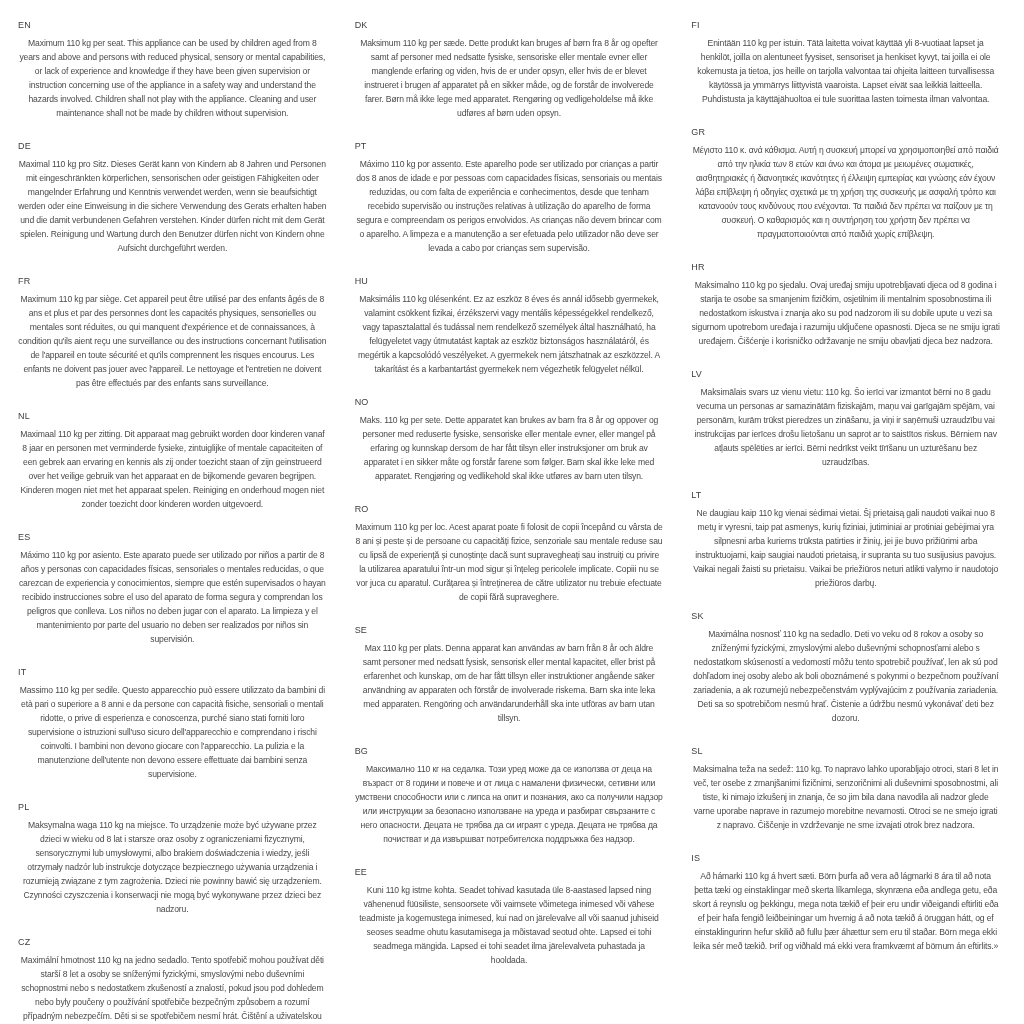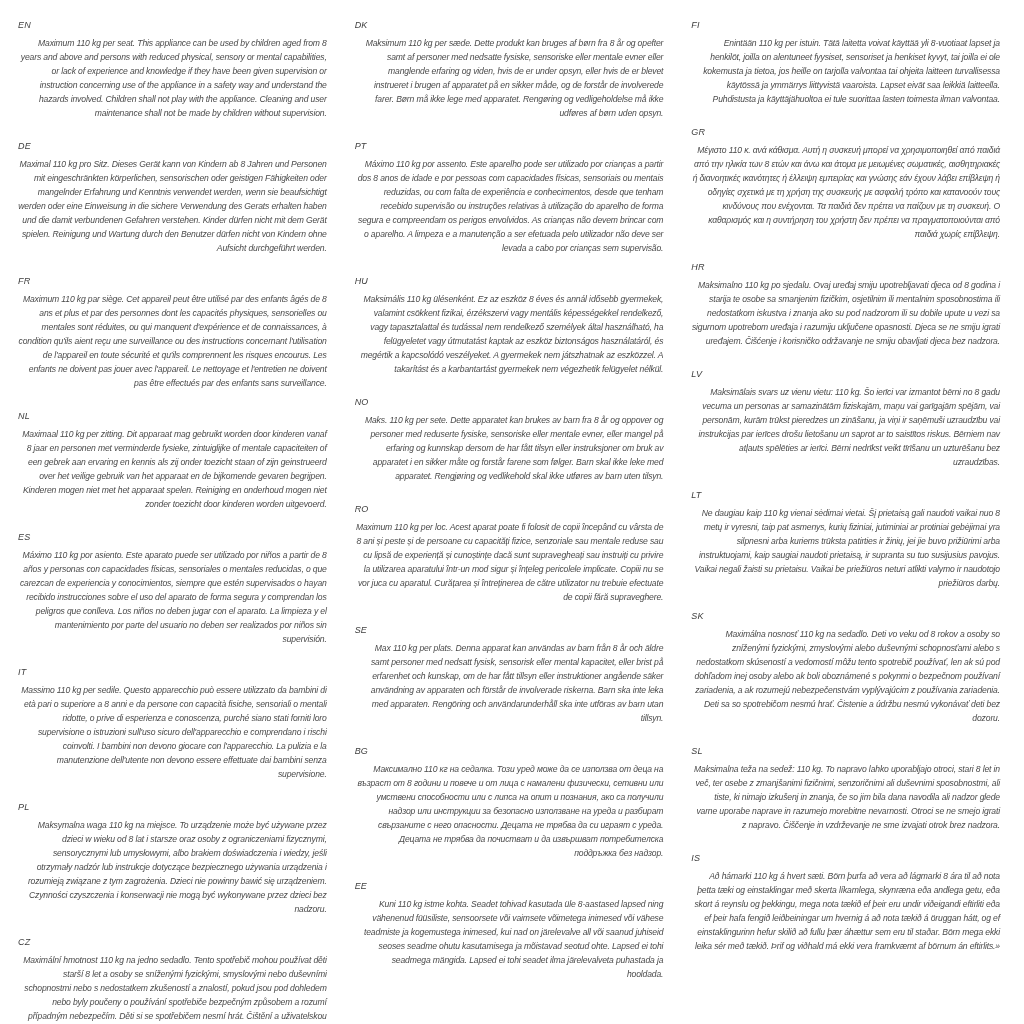--- a/index.html
+++ b/index.html
@@ -17,21 +17,20 @@
   }
   .page {
     box-sizing: border-box;
     width: 1024px;
     height: 1024px;
     padding: 20px 24px 16px 18px;
     display: grid;
     grid-template-columns: 1fr 1fr 1fr;
     column-gap: 28px;
     align-items: start;
-    font-style: italic;
   }
   .col {
     display: flex;
     flex-direction: column;
   }
   .block {
     margin-bottom: 21px;
   }
   .lang {
     font-size: 9px;
@@ -39,21 +38,21 @@
     letter-spacing: 0.2px;
     color: #3d3d3d;
     margin: 0 0 6px 0;
   }
   .text {
     font-size: 8.6px;
     line-height: 14px;
     letter-spacing: -0.15px;
     margin: 0;
     color: #4a4a4a;
-    text-align: right;
+    text-align: center;
   }
 </style>
 </head>
 <body>
 
 <main class="page">
 
   <div class="col">
     <section class="block">
       <h2 class="lang">EN</h2>

